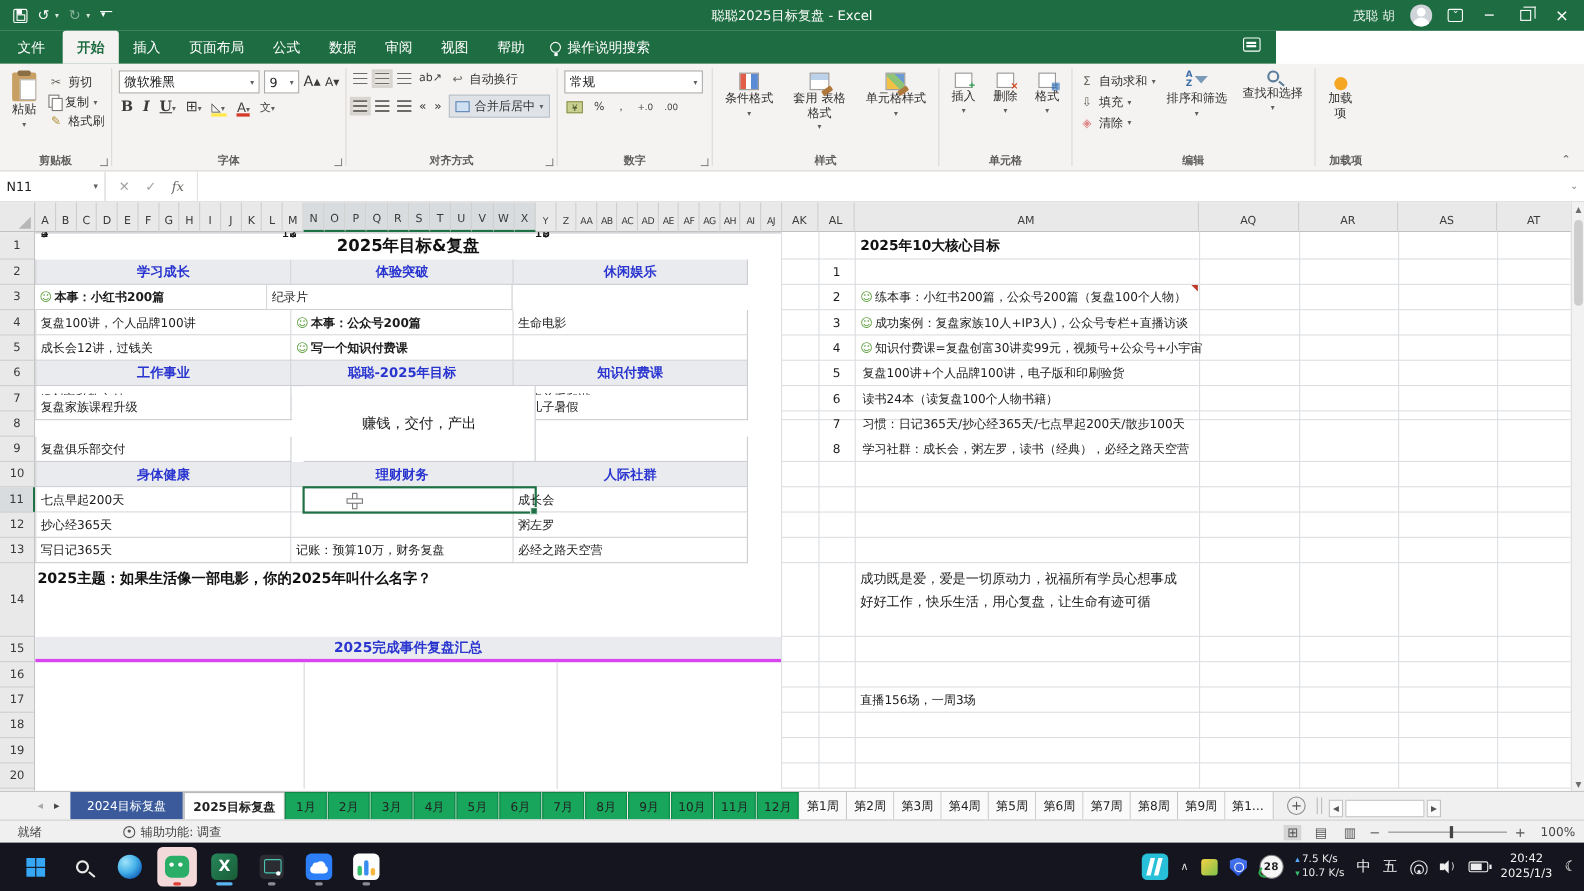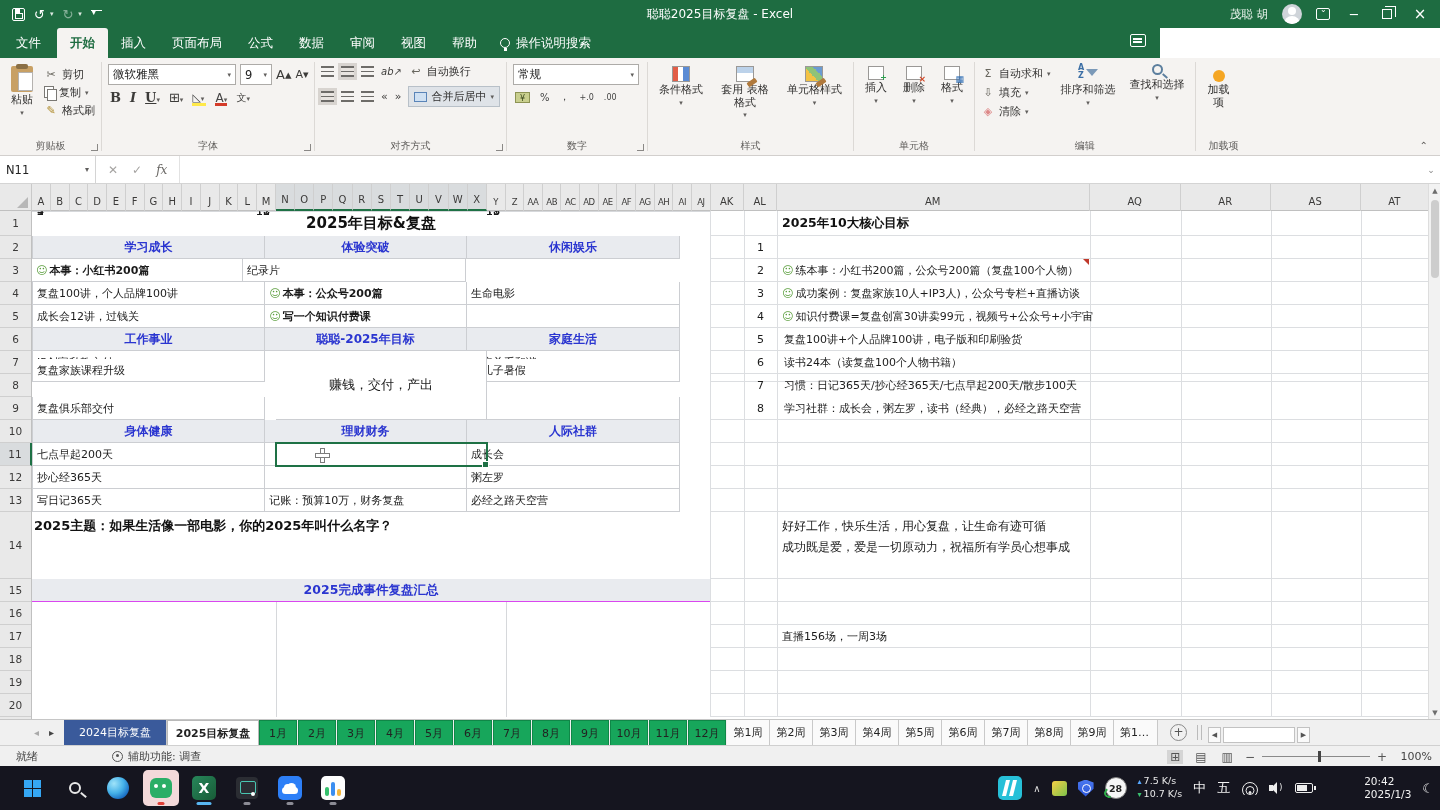--- a/index.html
+++ b/index.html
@@ -36,21 +36,21 @@
   .menu-tab.active { background:#f5f3f1; color:#1e6c41; font-weight:bold; border-radius:3px 3px 0 0; }
   .tellme { display:flex; align-items:center; gap:6px; padding:0 10px; font-size:12.5px; }
   .bulb { width:10px; height:10px; border:1.3px solid #fff; border-radius:50%; position:relative; }
   .bulb:after { content:""; position:absolute; left:2.5px; top:9px; width:3px; height:3px; background:#fff; }
   .comment-ic { position:absolute; right:14px; top:6px; width:16px; height:13px; border:1.3px solid #fff; border-radius:2px; }
   .comment-ic:after { content:""; position:absolute; left:2px; top:3px; width:9px; height:1.5px; background:#fff; box-shadow:0 3px 0 #fff; }
 
   
   .ribbon { position:absolute; left:0; top:58px; width:1440px; height:98px; background:#f5f3f1; border-bottom:1px solid #d2cfcd; display:flex; }
   .rgroup { position:relative; padding:6px 6px 16px; display:flex; gap:6px; }
-  .rg-label { position:absolute; bottom:2px; left:0; right:0; text-align:center; font-size:10px; color:#605e5c; }
+  .rg-label { position:absolute; bottom:2px; left:0; right:0; text-align:center; font-size:10px; color:#605e5c;font-weight:bold; }
   .rg-launcher { position:absolute; bottom:4px; right:3px; width:7px; height:7px; border-right:1.3px solid #8a8886; border-bottom:1.3px solid #8a8886; }
   .rdiv { width:1px; background:#dcd9d6; margin:4px 0; }
   .bigbtn { display:flex; flex-direction:column; align-items:center; justify-content:flex-start; gap:2px; font-size:11px; color:#323130; padding:2px 5px; }
   .bigbtn .cap { text-align:center; line-height:1.15; }
   .caret { font-size:7px; color:#605e5c; }
   .ic-paste { width:22px; height:26px; background:#c8a064; border-radius:2px; position:relative; }
   .ic-paste:before { content:""; position:absolute; left:5px; top:-2px; width:12px; height:5px; background:#8a6f45; border-radius:2px; }
   .ic-paste:after { content:""; position:absolute; left:7px; top:6px; width:13px; height:17px; background:#fff; border:1px solid #b5b2af; }
   .smallbtns { display:flex; flex-direction:column; gap:3px; padding-top:3px; }
   .sbtn { display:flex; align-items:center; gap:4px; font-size:11px; color:#323130; }
@@ -132,21 +132,21 @@
   .trow { position:absolute; left:0; width:648px; display:flex; }
   .tcell { border-right:1px solid #ccced2; border-bottom:1px solid #ccced2; background:#fff; font-size:11px; color:#1b1b1b; display:flex; align-items:center; padding:0 4px; overflow:hidden; white-space:nowrap; }
   .tcell.c1 { width:244px; border-left:1px solid #ccced2; }
   .tcell.c2 { width:211px; }
   .tcell.c3 { width:223px; }
   .trow.hdr .tcell { background:#e9ebef; color:#2a35d0; font-weight:bold; font-size:12px; justify-content:center; }
   .gtitle { position:absolute; left:0; width:678px; text-align:center; font-size:15px; font-weight:bold; color:#111; display:flex; align-items:center; justify-content:center; }
   .gemo { font-style:normal; color:#5b9e3d; margin-right:2px; font-size:11px; }
   .merged-goal { position:absolute; left:244px; top:140px; width:211px; height:69px; border-right:1px solid #ccced2; border-bottom:1px solid #ccced2; background:#fff; display:flex; align-items:center; justify-content:center; font-size:13px; color:#1b1b1b; }
   .theme-row { position:absolute; left:0; width:678px; font-size:13px; font-weight:bold; color:#111; padding:5px 2px; }
-  .sumhdr { position:absolute; left:0; width:678px; background:#e9ebef; border-bottom:1px solid #d946ef; display:flex; align-items:center; justify-content:center; color:#2a35d0; font-weight:bold; font-size:12.5px; }
+  .sumhdr { position:absolute; left:0; width:678px; background:#e9ebef; border-bottom:3px solid #d946ef; display:flex; align-items:center; justify-content:center; color:#2a35d0; font-weight:bold; font-size:12.5px; }
   .lrow { position:absolute; left:0; width:678px; border-bottom:1px solid #d6d8db; }
   .lrow span { position:absolute; top:0; height:100%; display:flex; align-items:center; font-size:11px; color:#1b1b1b; }
   .lrow .l1 { left:5px; }
   .lrow .l2 { left:0; width:238px; justify-content:flex-end; }
   .lrow .l3 { left:244px; width:224px; justify-content:flex-end; }
   .lvline { position:absolute; width:1px; background:#d6d8db; }
   .vline { position:absolute; top:0; height:506px; width:1px; background:#dcdee1; }
   .hgl { position:absolute; left:678px; width:718px; border-bottom:1px solid #dcdee1; }
   
   .rp-header { position:absolute; left:750px; top:0; height:25px; display:flex; align-items:center; font-weight:bold; font-size:12.5px; color:#111; white-space:nowrap; }
@@ -250,21 +250,21 @@
   .wifi .a1 { width:16px; height:16px; top:0; }
   .wifi .a2 { width:9px; height:9px; top:4px; }
   .wifi .a3 { width:3px; height:3px; top:9px; background:#eee; }
   .spk { position:relative; width:15px; height:12px; }
   .spk:before { content:""; position:absolute; left:0; top:3px; width:4px; height:6px; background:#eee; }
   .spk:after { content:""; position:absolute; left:2px; top:0; border-top:6px solid transparent; border-bottom:6px solid transparent; border-right:6px solid #eee; }
   .spk .wv { position:absolute; left:10px; top:1px; color:#eee; font-size:8px; }
   .batt { position:relative; width:18px; height:10px; border:1.4px solid #eee; border-radius:2px; }
   .batt:before { content:""; position:absolute; right:-4px; top:2px; width:2px; height:4px; background:#eee; }
   .batt:after { content:""; position:absolute; left:1px; top:1px; bottom:1px; width:60%; background:#eee; }
-  .clock { text-align:left; font-size:10.5px; line-height:13px; color:#f2f2f2;margin-left:40px; }
+  .clock { text-align:center; font-size:10.5px; line-height:13px; color:#f2f2f2; }
   .moon { font-size:13px; color:#f2f2f2; }
 </style>
 </head>
 <body>
 
 <div class="screen">
 
   <div class="titlebar">
     <div class="qat">
       <span class="ic-save"></span>
@@ -357,21 +357,21 @@
       <div class="rg-label">字体</div>
       <div class="rg-launcher"></div>
     </div>
     <div class="rdiv"></div>
     <div class="rgroup">
       <div class="alncol">
         <div class="alnrow">
           <span class="il"></span>
           <span class="il sel"></span>
           <span class="il"></span>
-          <span class="fmt" style="font-size:10px;font-style:italic;">ab↗</span>
+          <span class="fmt" style="font-size:10px;">ab↗</span>
           <span class="wrapbtn">
               <span class="sico">↩</span>
               <span>自动换行</span>
             </span>
         </div>
         <div class="alnrow">
           <span class="il sel"></span>
           <span class="il"></span>
           <span class="il"></span>
           <span class="fmt" style="font-size:11px;">«</span>
@@ -645,21 +645,21 @@
       <div class="tcell c1">成长会12讲，过钱关</div>
       <div class="tcell c2" style="font-weight:bold;">
           <i class="gemo">☺</i>
           <span>写一个知识付费课</span>
         </div>
       <div class="tcell c3"></div>
     </div>
     <div class="trow hdr row6">
       <div class="tcell c1">工作事业</div>
       <div class="tcell c2">聪聪-2025年目标</div>
-      <div class="tcell c3">家庭生活</div>
+      <div class="tcell c3">知识付费课</div>
     </div>
     <div class="trow row7">
       <div class="tcell c1">IP创富私教交付</div>
       <div class="tcell c2" style="border:none;background:transparent;"></div>
       <div class="tcell c3">家庭关系和谐</div>
     </div>
     <div class="trow row8">
       <div class="tcell c1">复盘家族课程升级</div>
       <div class="tcell c2" style="border:none;background:transparent;"></div>
       <div class="tcell c3">带儿子暑假</div>
@@ -776,22 +776,22 @@
         <div class="alitem">
         <span class="aln">8</span>
         <span class="amt">
             <i class="gemo"></i>
             <b>学习社群：成长会，粥左罗，读书（经典），必经之路天空营</b>
           </span>
       </div>
       </div>
     <div class="cmt-tri"></div>
     <div class="rp-note">
+      <div>成功既是爱，爱是一切原动力，祝福所有学员心想事成</div>
       <div>好好工作，快乐生活，用心复盘，让生命有迹可循</div>
-      <div>成功既是爱，爱是一切原动力，祝福所有学员心想事成</div>
     </div>
     <div class="rp-live row17">直播156场，一周3场</div>
 
     <div class="selbox-cell"></div>
     <div class="cellcur"></div>
   </div>
 
   <div class="vscroll">
     <span class="arr" style="top:0;">▲</span>
     <span class="thumb"></span>

